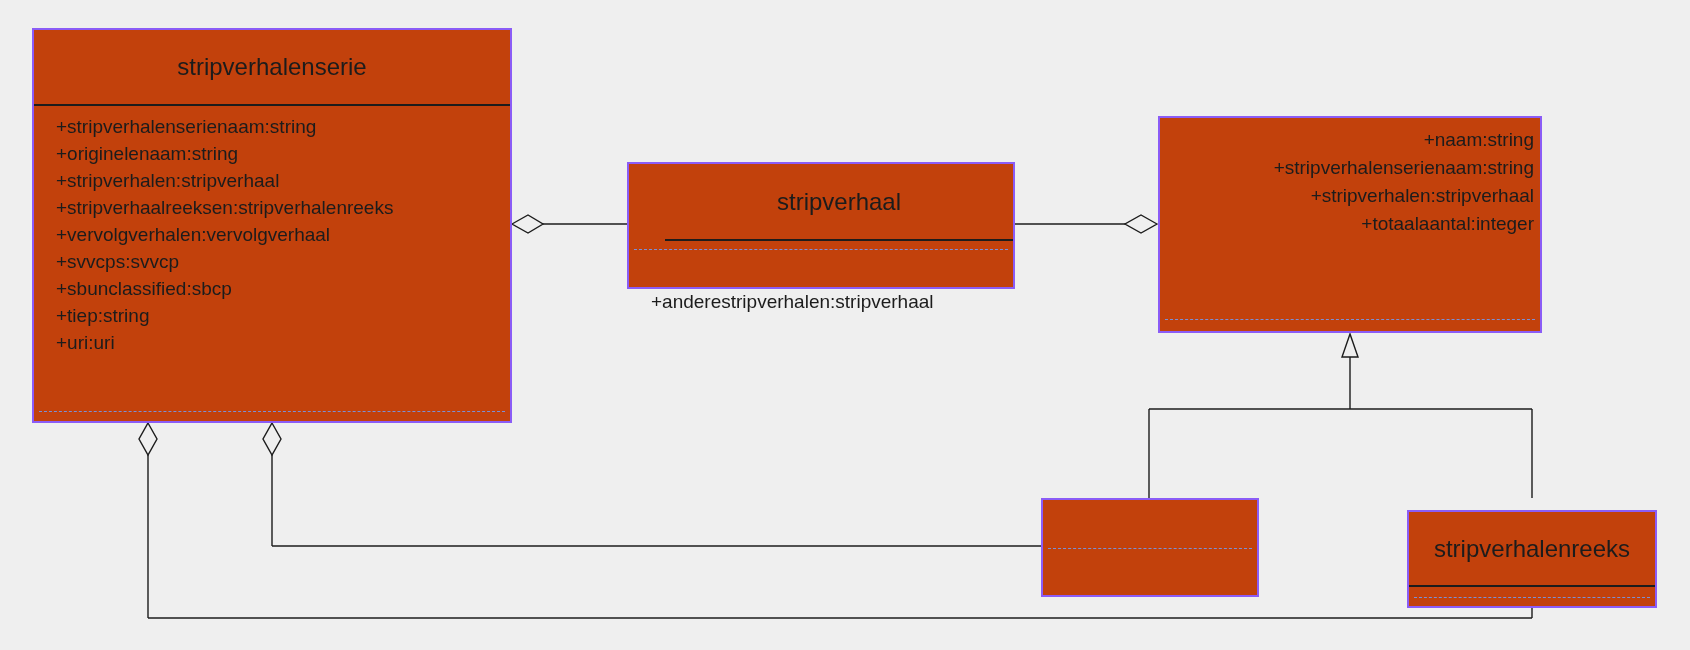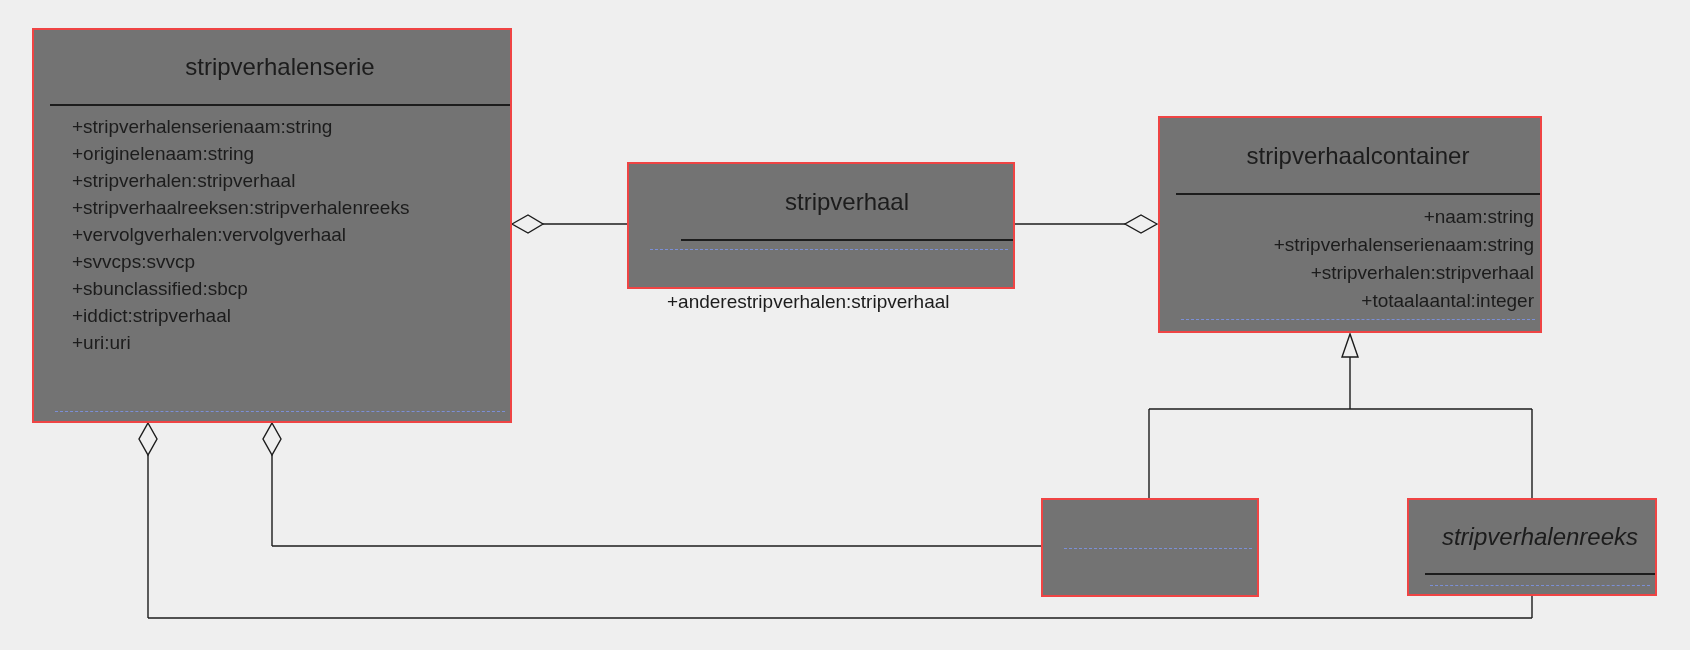--- a/index.html
+++ b/index.html
@@ -12,26 +12,25 @@
     width:1690px;height:650px;
     background:#efefef;
     overflow:hidden;
   }
   .connectors{
     position:absolute;left:0;top:0;
   }
   .uml-class{
     position:absolute;
     box-sizing:border-box;
-    background:#737373;
-    border:2px solid #ef4444;
+    background:#c2410c;
+    border:2px solid #8b5cf6;
     display:flex;
     flex-direction:column;
     color:#1c1c1c;
-    padding-left:16px;
   }
   .uml-title{
     box-sizing:border-box;
     border-bottom:2px solid #1c1c1c;
     display:flex;
     align-items:center;
     justify-content:center;
     font-size:24px;
     flex:0 0 auto;
   }
@@ -62,21 +61,21 @@
 
   .box-container{left:1158px;top:116px;width:384px;height:217px;}
   .box-container .uml-title{height:77px;}
   .box-container .attrs{padding:8px 6px 0 26px;line-height:28px;text-align:right;}
   .box-container .dashed-sep{bottom:11px;}
 
   .box-vervolg{left:1041px;top:498px;width:218px;height:99px;}
   .box-vervolg .uml-title{height:75px;}
   .box-vervolg .dashed-sep{top:50%;}
 
-  .box-reeks{left:1407px;top:498px;width:250px;height:98px;font-style:italic;}
+  .box-reeks{left:1407px;top:510px;width:250px;height:98px;}
   .box-reeks .uml-title{height:75px;}
   .box-reeks .dashed-sep{top:50%;}
 </style>
 </head>
 <body>
 
 <div class="canvas">
 
   <svg class="connectors" width="1690" height="650" viewBox="0 0 1690 650">
 
@@ -116,39 +115,38 @@
     <div class="uml-title">stripverhalenserie</div>
     <div class="uml-body">
       <div class="attrs">
         <div>+stripverhalenserienaam:string</div>
         <div>+originelenaam:string</div>
         <div>+stripverhalen:stripverhaal</div>
         <div>+stripverhaalreeksen:stripverhalenreeks</div>
         <div>+vervolgverhalen:vervolgverhaal</div>
         <div>+svvcps:svvcp</div>
         <div>+sbunclassified:sbcp</div>
-        <div>+iddict:stripverhaal</div>
+        <div>+tiep:string</div>
         <div>+uri:uri</div>
       </div>
       <div class="dashed-sep"></div>
     </div>
   </div>
 
   <div class="uml-class box-verhaal">
     <div class="uml-title">stripverhaal</div>
     <div class="uml-body">
       <div class="dashed-sep"></div>
       <div class="attrs">
         <div>+anderestripverhalen:stripverhaal</div>
       </div>
     </div>
   </div>
 
   <div class="uml-class box-container">
-    <div class="uml-title">stripverhaalcontainer</div>
     <div class="uml-body">
       <div class="attrs">
         <div>+naam:string</div>
         <div>+stripverhalenserienaam:string</div>
         <div>+stripverhalen:stripverhaal</div>
         <div>+totaalaantal:integer</div>
       </div>
       <div class="dashed-sep"></div>
     </div>
   </div>

